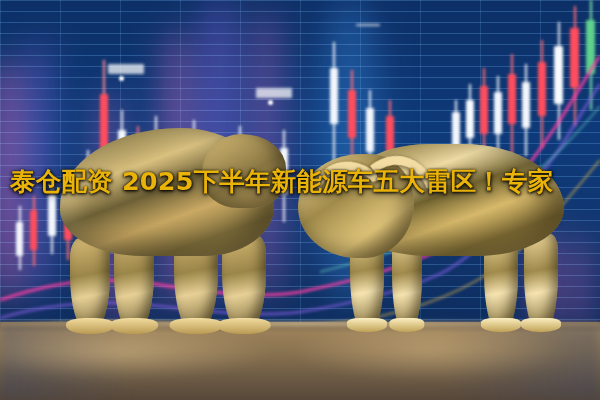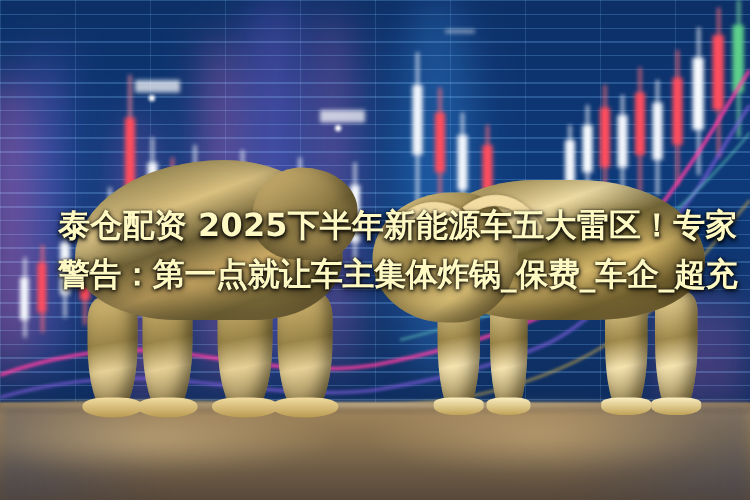--- a/index.html
+++ b/index.html
@@ -236,22 +236,22 @@
   
   .statue { filter: blur(.4px); }
 
   
   .headline {
     position: absolute;
     left: 0; right: 0;
     top: 162px;
     padding: 0 10px;
     box-sizing: border-box;
-    text-align: right;
-    color: #fef9c3;
+    text-align: left;
+    color: #eab308;
     font-weight: bold;
     font-size: 25.5px;
     line-height: 39px;
     letter-spacing: .2px;
     text-shadow:
       0 0 2px rgba(0,0,0,.55),
       1px 1px 3px rgba(0,0,0,.75),
       -1px 1px 3px rgba(0,0,0,.55),
       0 2px 7px rgba(0,0,0,.55);
     white-space: nowrap;
@@ -447,16 +447,15 @@
       </div>
     <div class="bull-body"></div>
     <div class="bull-head">
       <div class="horn left"></div>
       <div class="horn right"></div>
     </div>
   </div>
 
   <div class="headline">
     <span class="line line1">泰仓配资 2025下半年新能源车五大雷区！专家</span>
-    <span class="line line2">警告：第一点就让车主集体炸锅_保费_车企_超充</span>
   </div>
 
 </div>
 
 </body></html>

